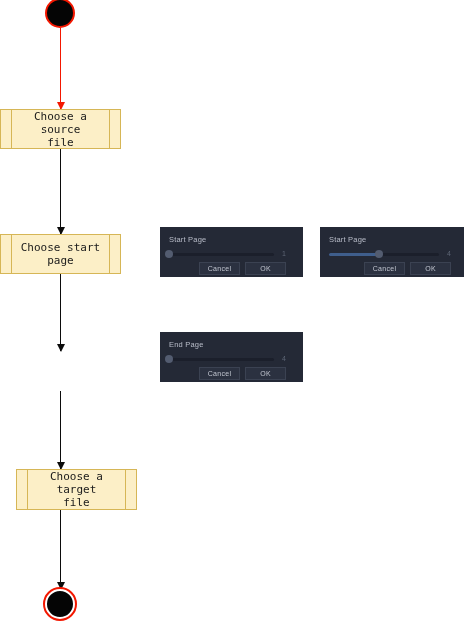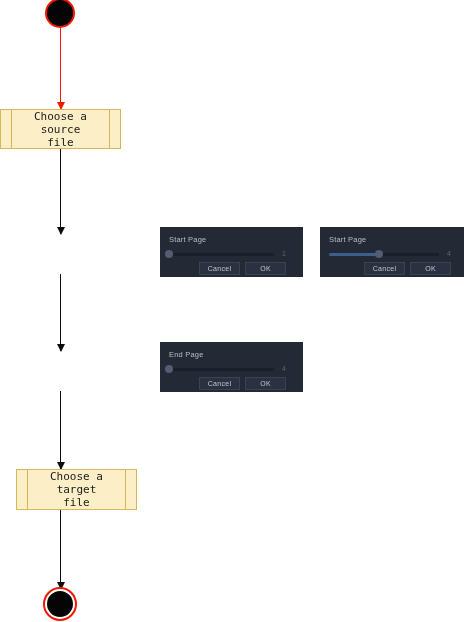--- a/index.html
+++ b/index.html
@@ -112,21 +112,21 @@
   .dialog {
     position: absolute;
     background: #242936;
     padding: 8px 17px 7px 9px;
     display: flex;
     flex-direction: column;
   }
 
   #dlg-start-1 { left: 160px; top: 227px; width: 143px; height: 50px; }
   #dlg-start-2 { left: 320px; top: 227px; width: 148px; height: 50px; }
-  #dlg-end-1   { left: 160px; top: 342px; width: 143px; height: 50px; }
+  #dlg-end-1   { left: 160px; top: 332px; width: 143px; height: 50px; }
 
   .dlg-title {
     font-size: 7.5px;
     color: #b9bdc9;
     letter-spacing: 0.2px;
     margin-bottom: 5px;
     font-family: "Liberation Sans", sans-serif;
   }
 
   .slider-row {
@@ -204,20 +204,26 @@
     <div class="bar-r"></div>
     <div class="label">Choose a source
 file</div>
   </div>
 
   <div class="edge" id="edge-2">
     <div class="line"></div>
     <div class="head"></div>
   </div>
 
+  <div class="activity" id="act-start">
+    <div class="bar-l"></div>
+    <div class="bar-r"></div>
+    <div class="label">Choose start
+page</div>
+  </div>
 
   <div class="edge" id="edge-3">
     <div class="line"></div>
     <div class="head"></div>
   </div>
 
 
   <div class="edge" id="edge-4">
     <div class="line"></div>
     <div class="head"></div>

